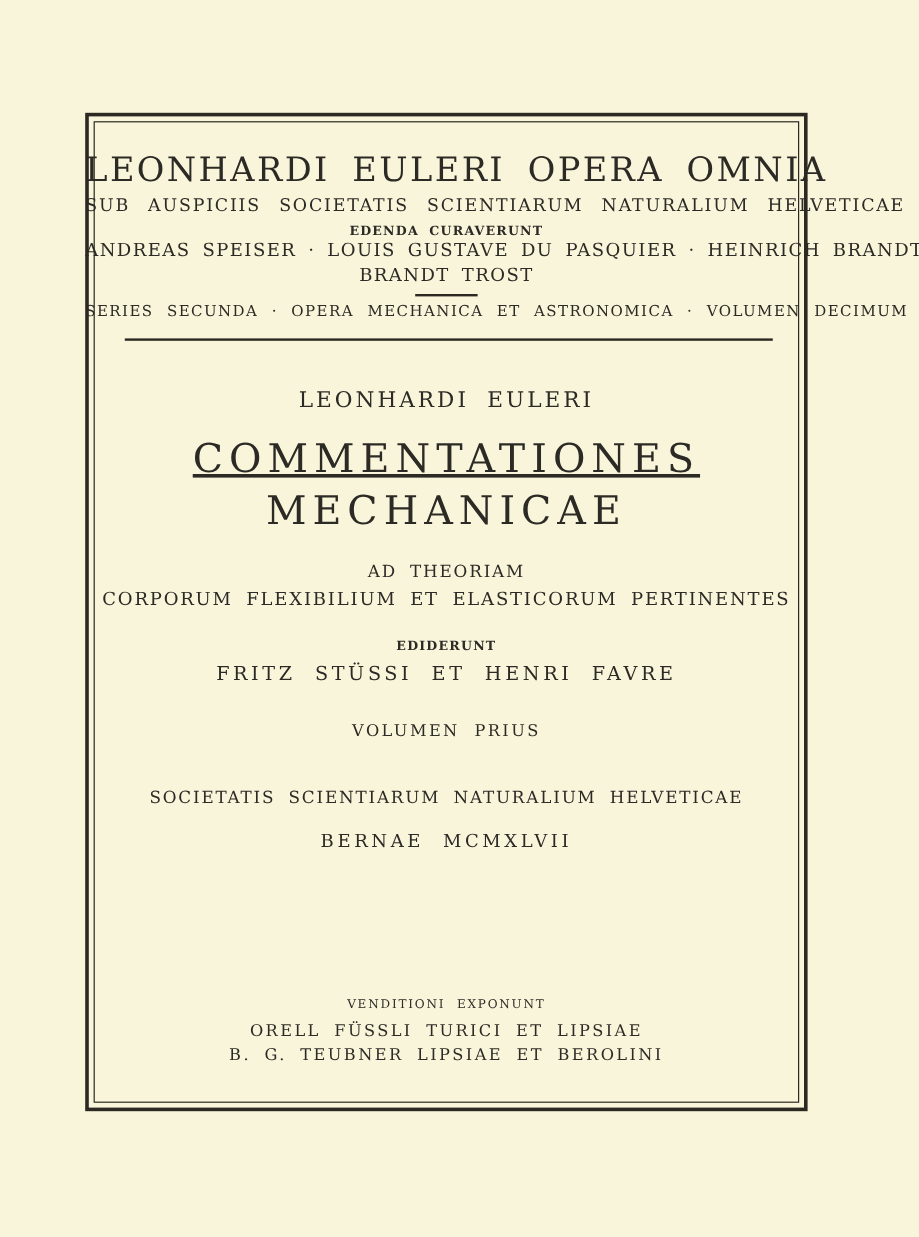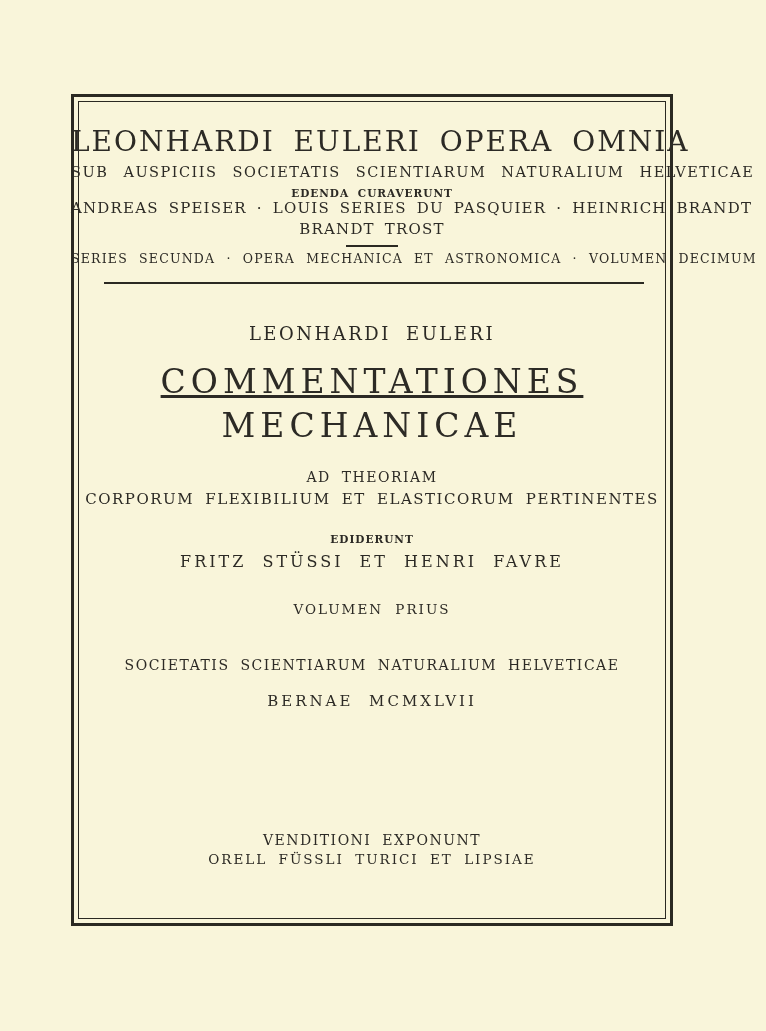--- a/index.html
+++ b/index.html
@@ -52,37 +52,37 @@
   .l-title1         { top: 365px; font-size: 33px;   letter-spacing: 5px; text-decoration: underline; }
   .l-title2         { top: 409px; font-size: 33px;   letter-spacing: 5px; }
   .l-sub1           { top: 470px; font-size: 14px;   letter-spacing: 1.5px; word-spacing: 5px; }
   .l-sub2           { top: 492px; font-size: 15px;   letter-spacing: 1.5px; word-spacing: 5px; }
   .l-ediderunt      { top: 534px; font-size: 10.5px; letter-spacing: 1px;   word-spacing: 4px; font-weight: bold; }
   .l-voleditors     { top: 554px; font-size: 16px;   letter-spacing: 3px;   word-spacing: 8px; }
   .l-volume         { top: 603px; font-size: 13.5px; letter-spacing: 2px;   word-spacing: 6px; }
   .l-auth1          { top: 638px; font-size: 14px;   letter-spacing: 1.5px; word-spacing: 5px; }
   .l-auth2          { top: 658px; font-size: 14px;   letter-spacing: 1.5px; word-spacing: 5px; }
   .l-place          { top: 694px; font-size: 15px;   letter-spacing: 3px;   word-spacing: 8px; }
-  .l-vend           { top: 833px; font-size: 14px;   letter-spacing: 1.5px; word-spacing: 5px; }
+  .l-vend           { top: 833px; font-size: 10px;   letter-spacing: 1.5px; word-spacing: 5px; }
   .l-pub1           { top: 853px; font-size: 13.5px; letter-spacing: 2px;   word-spacing: 5px; }
   .l-pub2           { top: 873px; font-size: 13.5px; letter-spacing: 2px;   word-spacing: 5px; }
 </style>
 </head>
 <body>
 
 <div class="page">
 
   <div class="frame-outer">
     <div class="frame-inner"></div>
   </div>
 
   <div class="line l-series-title">LEONHARDI EULERI OPERA OMNIA</div>
   <div class="line l-society">SUB AUSPICIIS SOCIETATIS SCIENTIARUM NATURALIUM HELVETICAE</div>
   <div class="line l-edenda">EDENDA CURAVERUNT</div>
-  <div class="line l-editors1">ANDREAS SPEISER · LOUIS SERIES DU PASQUIER · HEINRICH BRANDT</div>
+  <div class="line l-editors1">ANDREAS SPEISER · LOUIS GUSTAVE DU PASQUIER · HEINRICH BRANDT</div>
   <div class="line l-editors2">BRANDT TROST</div>
 
   <div class="rule rule-short"></div>
 
   <div class="line l-series-volume">SERIES SECUNDA · OPERA MECHANICA ET ASTRONOMICA · VOLUMEN DECIMUM</div>
 
   <div class="rule rule-long"></div>
 
   <div class="line l-author">LEONHARDI EULERI</div>
   <div class="line l-title1">COMMENTATIONES</div>
@@ -91,14 +91,15 @@
   <div class="line l-sub2">CORPORUM FLEXIBILIUM ET ELASTICORUM PERTINENTES</div>
   <div class="line l-ediderunt">EDIDERUNT</div>
   <div class="line l-voleditors">FRITZ STÜSSI ET HENRI FAVRE</div>
   <div class="line l-volume">VOLUMEN PRIUS</div>
 
   <div class="line l-auth2">SOCIETATIS SCIENTIARUM NATURALIUM HELVETICAE</div>
   <div class="line l-place">BERNAE MCMXLVII</div>
 
   <div class="line l-vend">VENDITIONI EXPONUNT</div>
   <div class="line l-pub1">ORELL FÜSSLI TURICI ET LIPSIAE</div>
+  <div class="line l-pub2">B. G. TEUBNER LIPSIAE ET BEROLINI</div>
 
 </div>
 
 </body></html>

